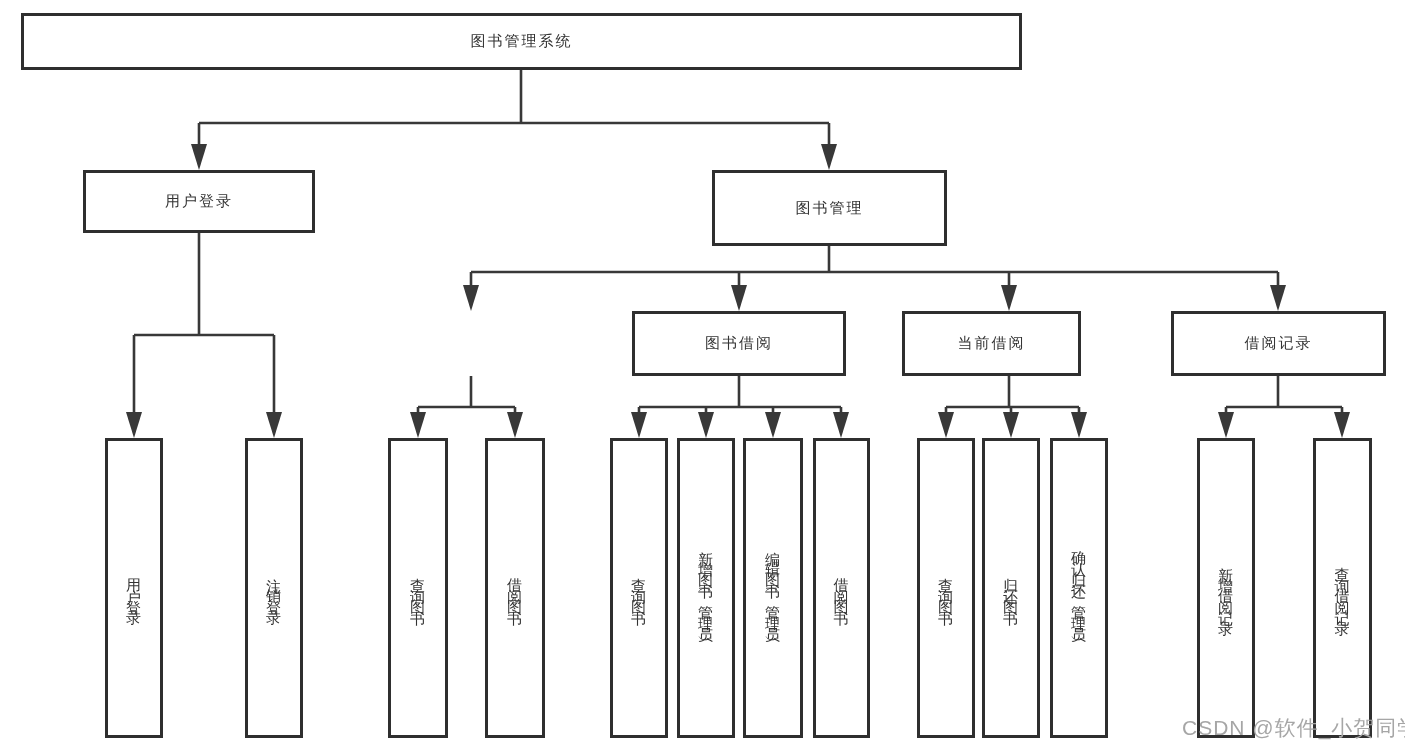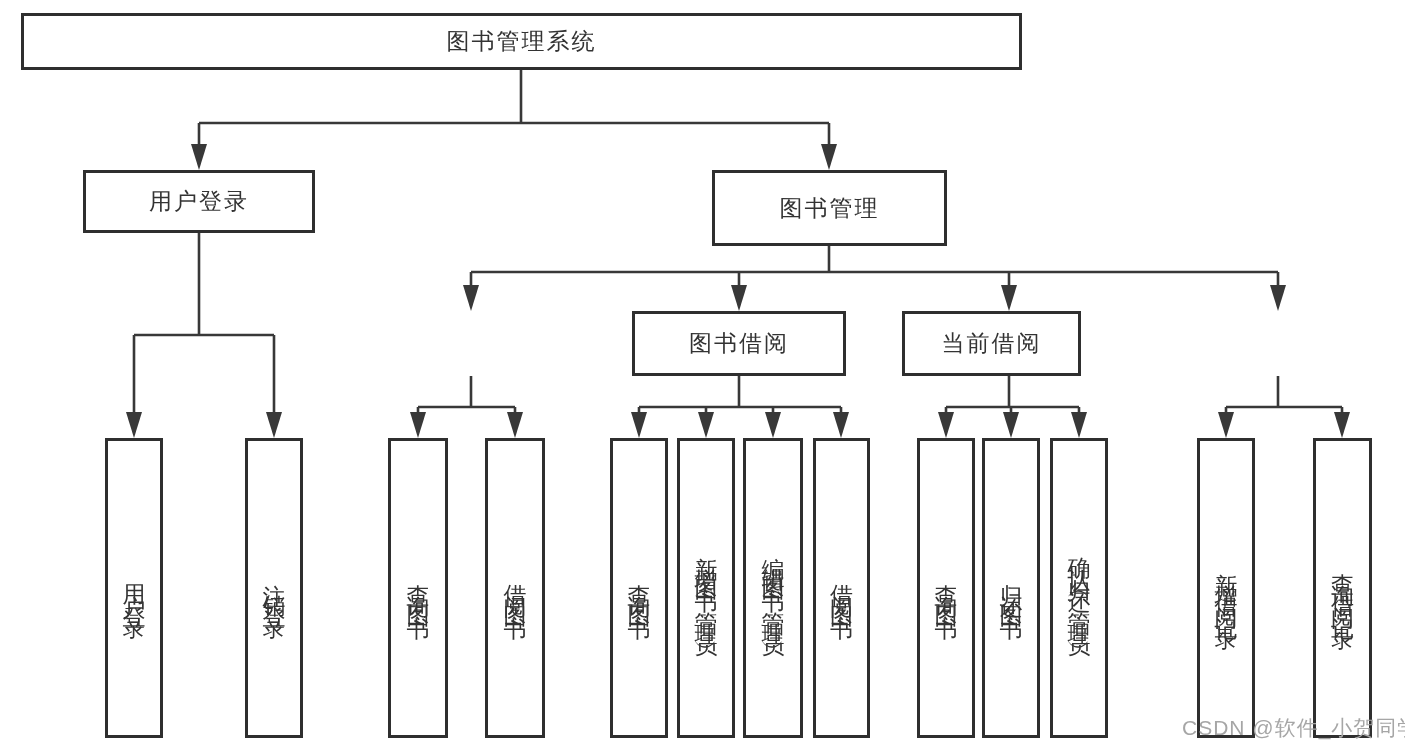--- a/index.html
+++ b/index.html
@@ -24,21 +24,21 @@
   .box {
     position: absolute;
     box-sizing: border-box;
     border: 3px solid #2f2f2f;
     background: #ffffff;
     color: #333333;
     display: flex;
     align-items: center;
     justify-content: center;
     z-index: 1;
-    font-size: 23px;
+    font-size: 15px;
     letter-spacing: 2px;
     white-space: nowrap;
   }
   .vbox {
     writing-mode: vertical-rl;
     text-orientation: mixed;
     letter-spacing: 11px;
     white-space: normal;
     line-height: 1;
   }
@@ -101,20 +101,21 @@
       </g>
     </svg>
 
   <div class="box" style="left:21px; top:13px; width:1001px; height:57px">图书管理系统</div>
 
   <div class="box" style="left:83px; top:170px; width:232px; height:63px">用户登录</div>
   <div class="box" style="left:712px; top:170px; width:235px; height:76px">图书管理</div>
 
   <div class="box" style="left:632px; top:311px; width:214px; height:65px">图书借阅</div>
   <div class="box" style="left:902px; top:311px; width:179px; height:65px">当前借阅</div>
+  <div class="box" style="left:1171px; top:311px; width:215px; height:65px">借阅记录</div>
 
   <div class="box vbox" style="left:105px; top:438px; width:58px; height:300px">用户登录</div>
   <div class="box vbox" style="left:245px; top:438px; width:58px; height:300px">注销登录</div>
 
   <div class="box vbox" style="left:388px; top:438px; width:60px; height:300px">查询图书</div>
   <div class="box vbox" style="left:485px; top:438px; width:60px; height:300px">借阅图书</div>
 
   <div class="box vbox" style="left:610px; top:438px; width:58px; height:300px">查询图书</div>
   <div class="box vbox" style="left:677px; top:438px; width:58px; height:300px">新增图书（管理员）</div>
   <div class="box vbox" style="left:743px; top:438px; width:60px; height:300px">编辑图书（管理员）</div>

